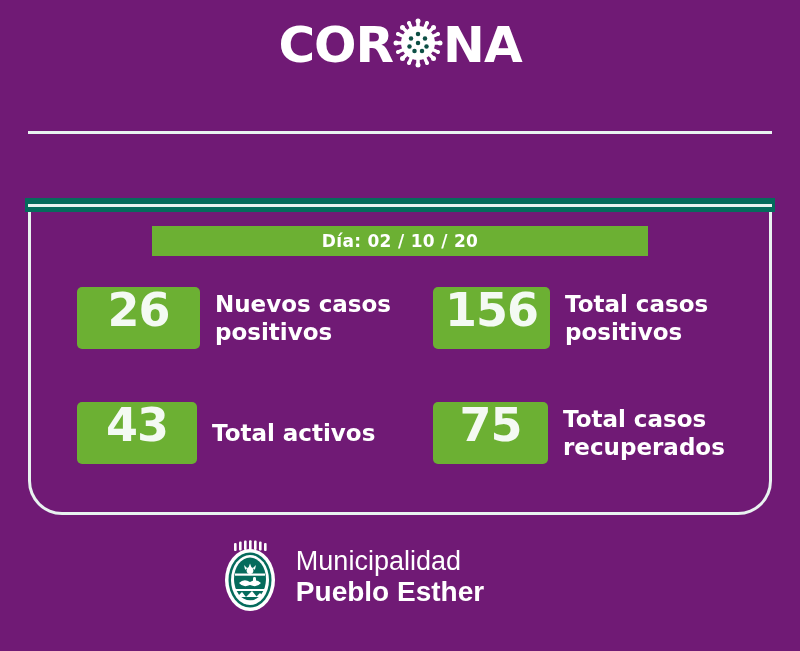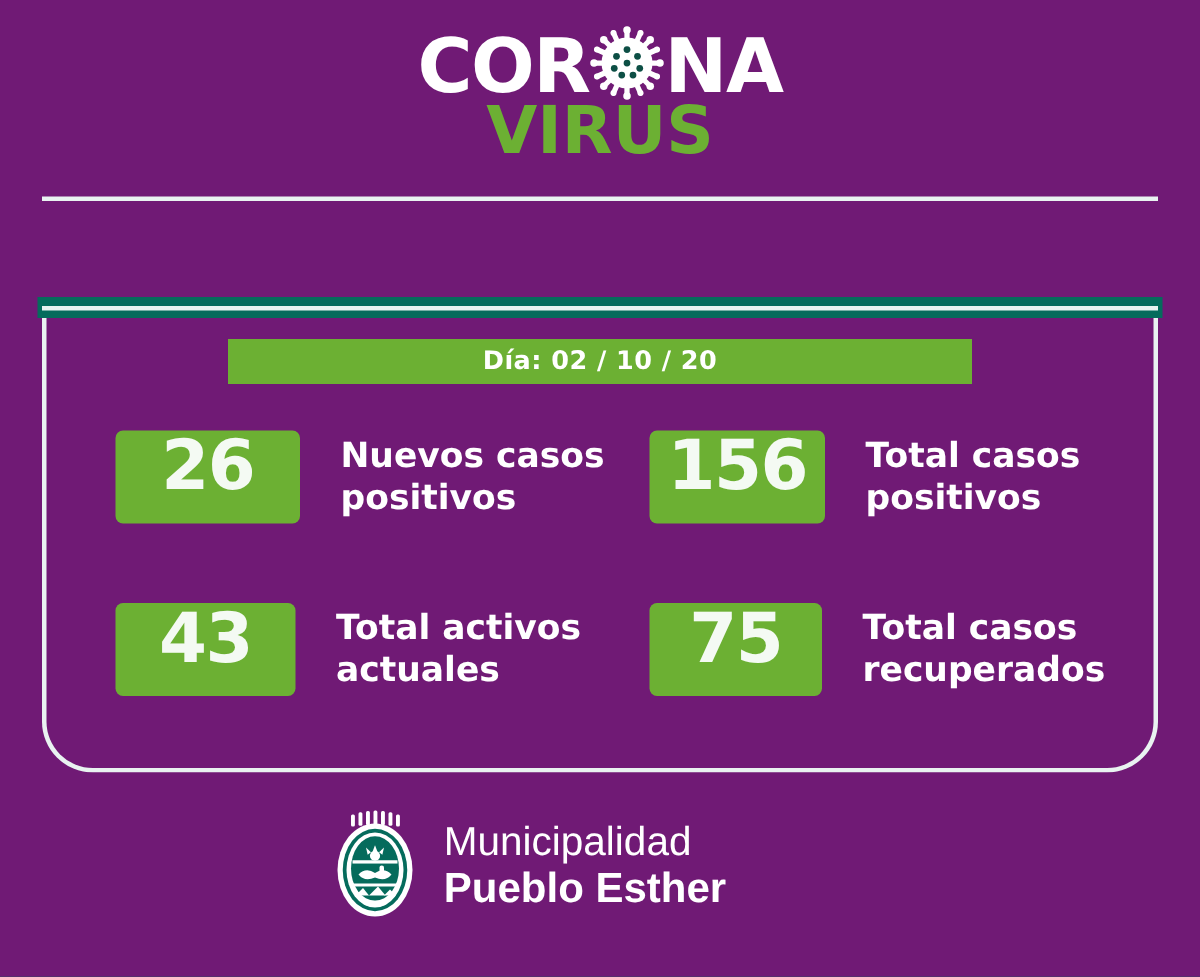--- a/index.html
+++ b/index.html
@@ -142,21 +142,21 @@
   }
   .stat-value {
     color: #f4faf3;
     font-size: 46px;
     font-weight: bold;
     line-height: 1;
     font-family: "DejaVu Sans", sans-serif;
     letter-spacing: -1px;
   }
   .stat-label {
-    margin-left: 27px;
+    margin-left: 15px;
     color: #ffffff;
     font-size: 23px;
     font-weight: bold;
     line-height: 1.22;
     font-family: "DejaVu Sans", sans-serif;
   }
   .stat-label span { display: block; }
 
   #stat-0 { left: 77px; top: 287px; }
   #stat-0 .stat-box { width: 123px; }
@@ -248,23 +248,20 @@
             <circle cx="36" cy="41" r="4.5"></circle>
             <circle cx="64" cy="41" r="4.5"></circle>
             <circle cx="50" cy="50" r="4.5"></circle>
             <circle cx="33" cy="57" r="4.5"></circle>
             <circle cx="67" cy="57" r="4.5"></circle>
             <circle cx="43" cy="66" r="4.5"></circle>
             <circle cx="58" cy="66" r="4.5"></circle>
           </g>
         </svg></span><span class="logo-word-corona">NA</span>
     </div>
-    <div class="logo-row2">
-      <span class="logo-word-virus">VIRUS</span>
-    </div>
   </div>
 
   <div class="frame-line" id="frame-line-top"></div>
   <div id="frame-corner-box"></div>
   <div id="frame-corner-box-mask"></div>
   <div class="frame-line" id="frame-line-mid"></div>
 
 
   <div id="date-banner">
     <span id="date-banner-text">Día: 02 / 10 / 20</span>
@@ -289,21 +286,20 @@
       <span>positivos</span>
     </div>
   </div>
 
   <div class="stat" id="stat-2">
     <div class="stat-box">
       <span class="stat-value">43</span>
     </div>
     <div class="stat-label">
       <span>Total activos</span>
-      <span>actuales</span>
     </div>
   </div>
 
   <div class="stat" id="stat-3">
     <div class="stat-box">
       <span class="stat-value">75</span>
     </div>
     <div class="stat-label">
       <span>Total casos</span>
       <span>recuperados</span>

